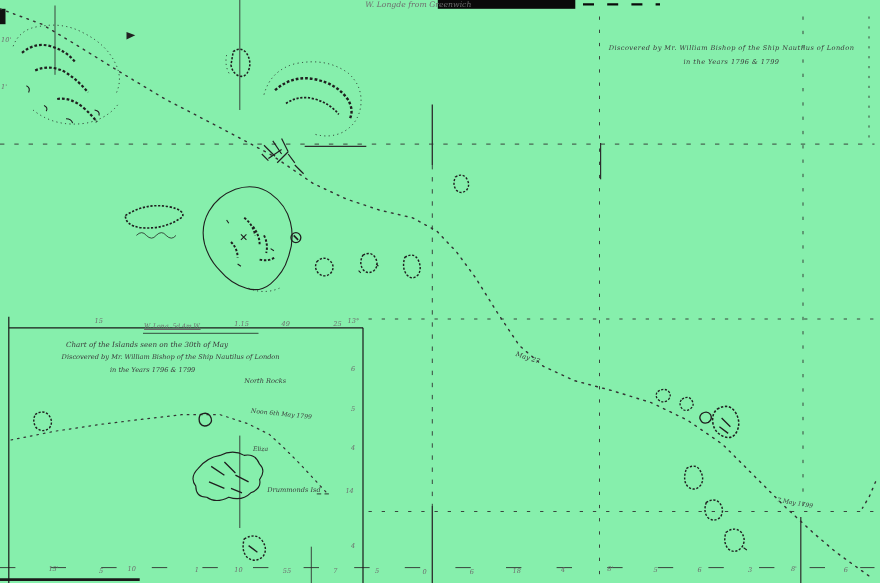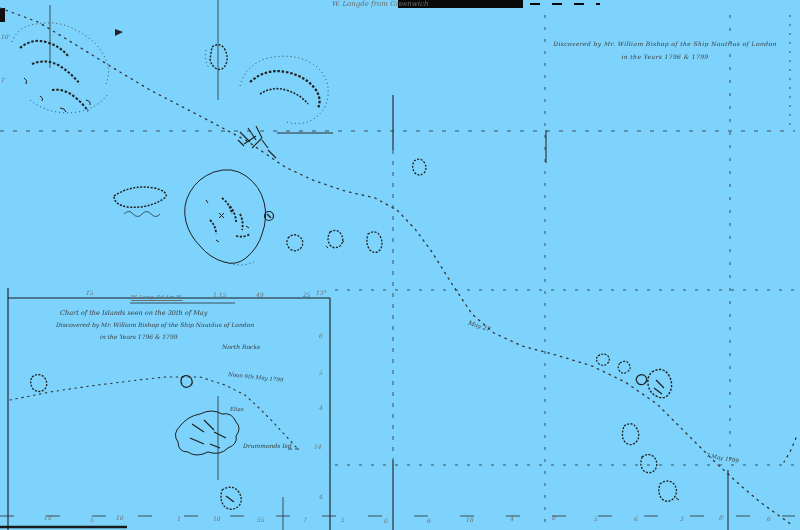--- a/index.html
+++ b/index.html
@@ -1,16 +1,16 @@
 <!DOCTYPE html>
 <html><head>
 <meta charset="utf-8">
 <style>
   html,body{margin:0;padding:0;background:#e8e8e8;}
-  .chart{position:relative;width:800px;height:530px;background:#7dd3fc;overflow:hidden;
+  .chart{position:relative;width:800px;height:530px;background:#86efac;overflow:hidden;
          font-family:"DejaVu Serif", serif;color:#2a2a2a;}
   svg{position:absolute;left:0;top:0;}
   .lbl{position:absolute;font-style:italic;color:#3a3a3a;white-space:nowrap;line-height:1.15;}
   .faint{color:#6e6e6e;}
   .ctr{text-align:center;}
   .title-1{font-size:7.5px;letter-spacing:1.5px;}
   .title-2{font-size:6px;letter-spacing:.4px;}
   .tick{font-size:6px;color:#6e6e6e;font-style:italic;}
   .tiny{font-size:5.5px;}
   .underl{text-decoration:underline;}

